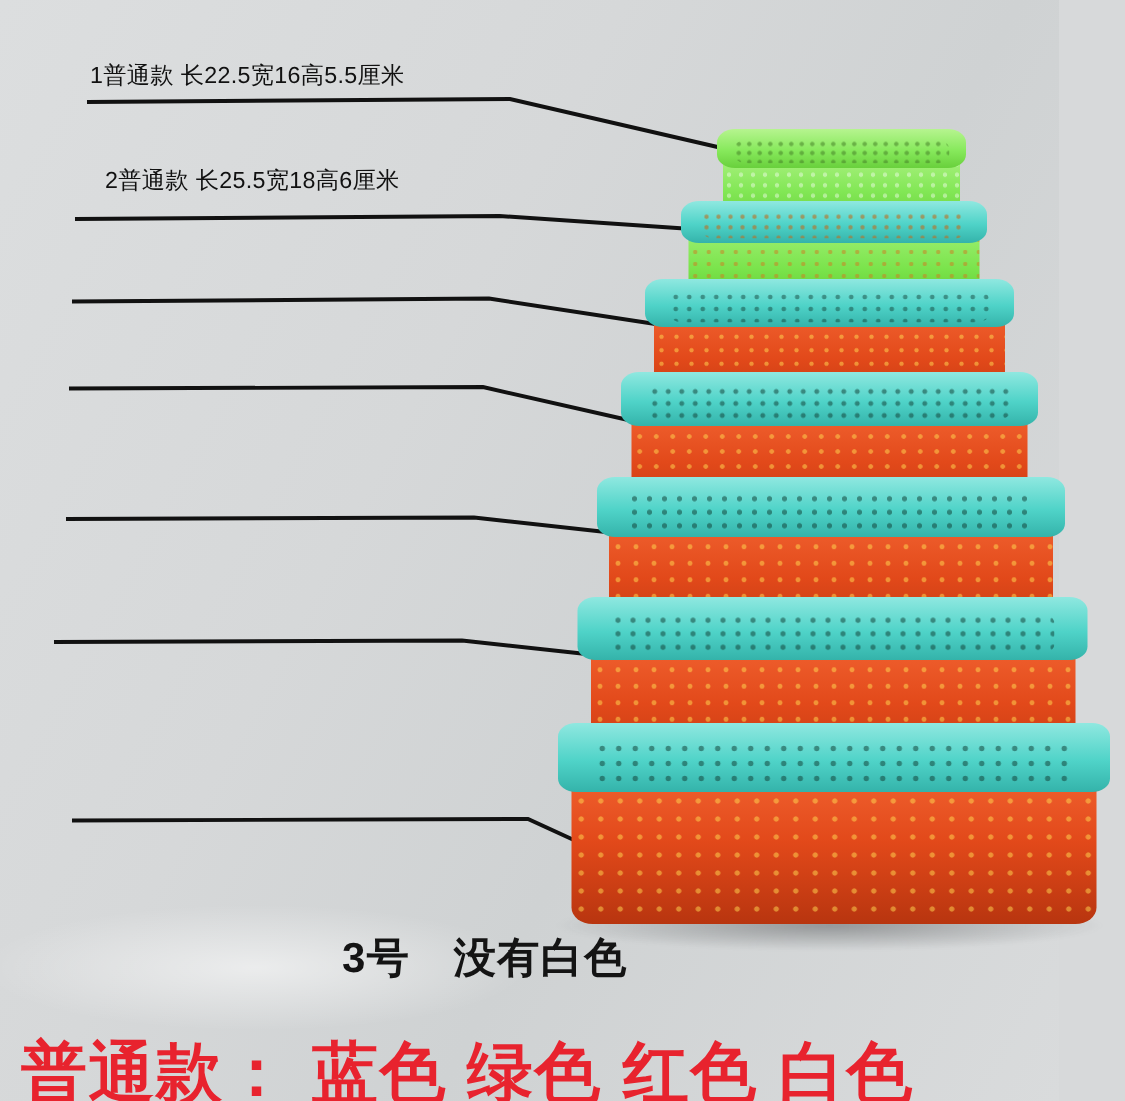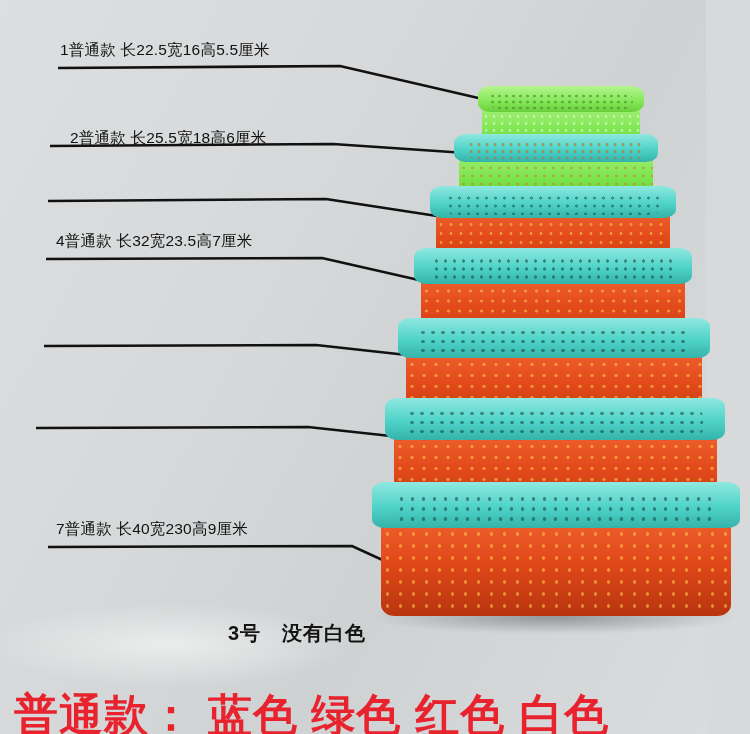--- a/index.html
+++ b/index.html
@@ -47,21 +47,21 @@
     opacity:.55;
   }
   .shadow{
     position:absolute;border-radius:50%;
     background:radial-gradient(ellipse at center, rgba(60,62,64,.42), rgba(60,62,64,0) 70%);
     filter:blur(1px);
   }
   
   #cap-black{
     position:absolute;font-weight:bold;color:#141414;
-    font-size:20px;letter-spacing:1px;
+    font-size:28px;letter-spacing:1px;
   }
   #cap-red{
     position:absolute;font-weight:bold;color:#e8232e;
     font-size:44px;letter-spacing:1px;white-space:nowrap;
   }
   #cap-red .sp{display:inline-block;width:14px;}
 </style>
 </head>
 <body>
 
@@ -180,23 +180,21 @@
       <path d="M50,146 L333,144 L466,153"></path>
       <path d="M48,201 L326,199 L450,218"></path>
       <path d="M46,259 L322,258 L432,283"></path>
       <path d="M44,346 L316,345 L416,356"></path>
       <path d="M36,428 L308,427 L400,437"></path>
       <path d="M48,547 L352,546 L400,568"></path>
     </g>
   </svg>
 
   <div class="label" style="left:60px;top:40px;">1普通款  长22.5宽16高5.5厘米</div>
-  <div class="label" style="left:70px;top:128px;">2普通款  长25.5宽18高6厘米</div>
-  <div class="label" style="left:56px;top:231px;">4普通款  长32宽23.5高7厘米</div>
-  <div class="label" style="left:56px;top:519px;">7普通款  长40宽230高9厘米</div>
+  <div class="label" style="left:70px;top:110px;">2普通款  长25.5宽18高6厘米</div>
 
   <div id="cap-black" style="left:228px;top:620px;">3号　没有白色</div>
 
   <div id="cap-red" style="left:14px;top:686px;">
     <span>普通款：</span><span class="sp"></span><span>蓝色</span> <span>绿色</span><span class="sp"></span><span>红色</span><span class="sp"></span><span>白色</span>
   </div>
 
 </div>
 
 </body></html>

